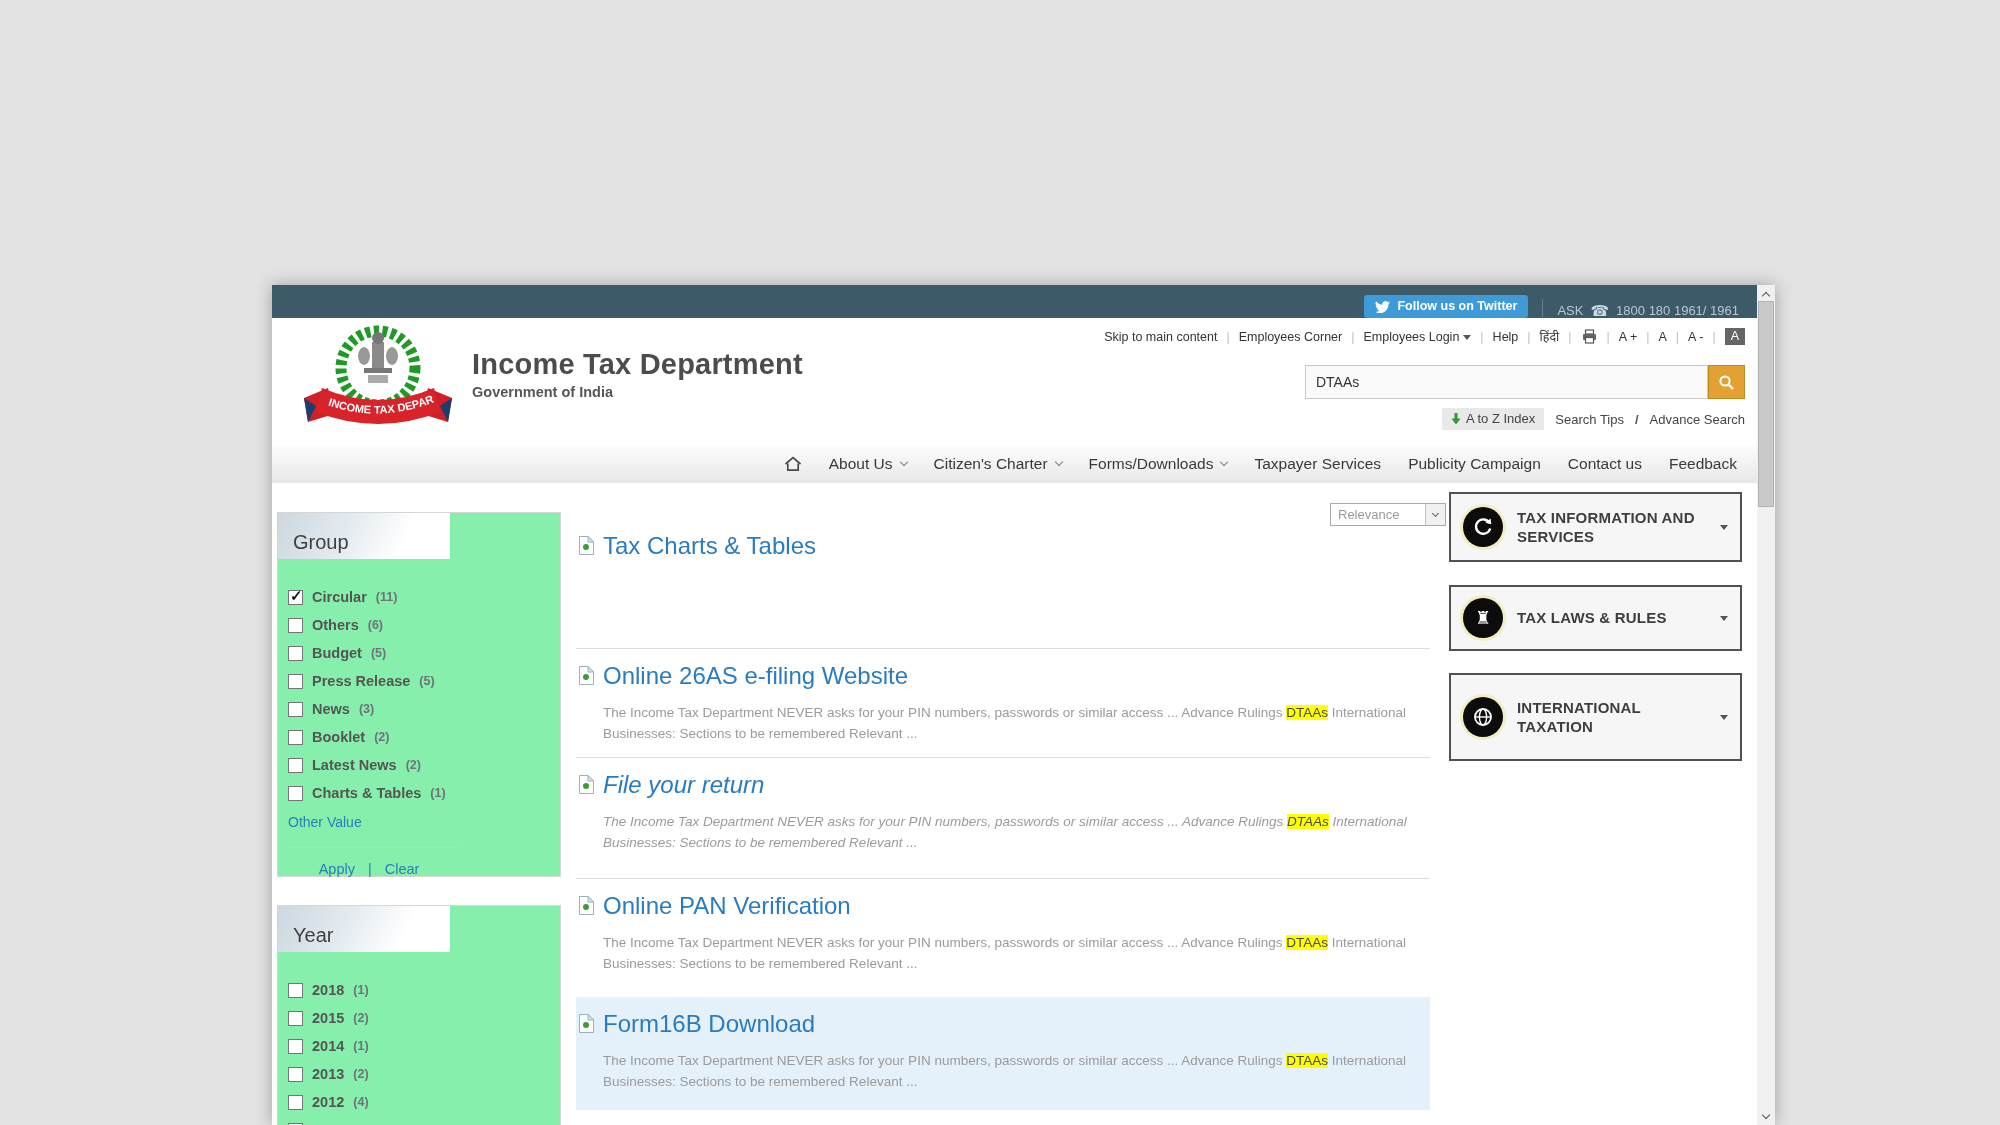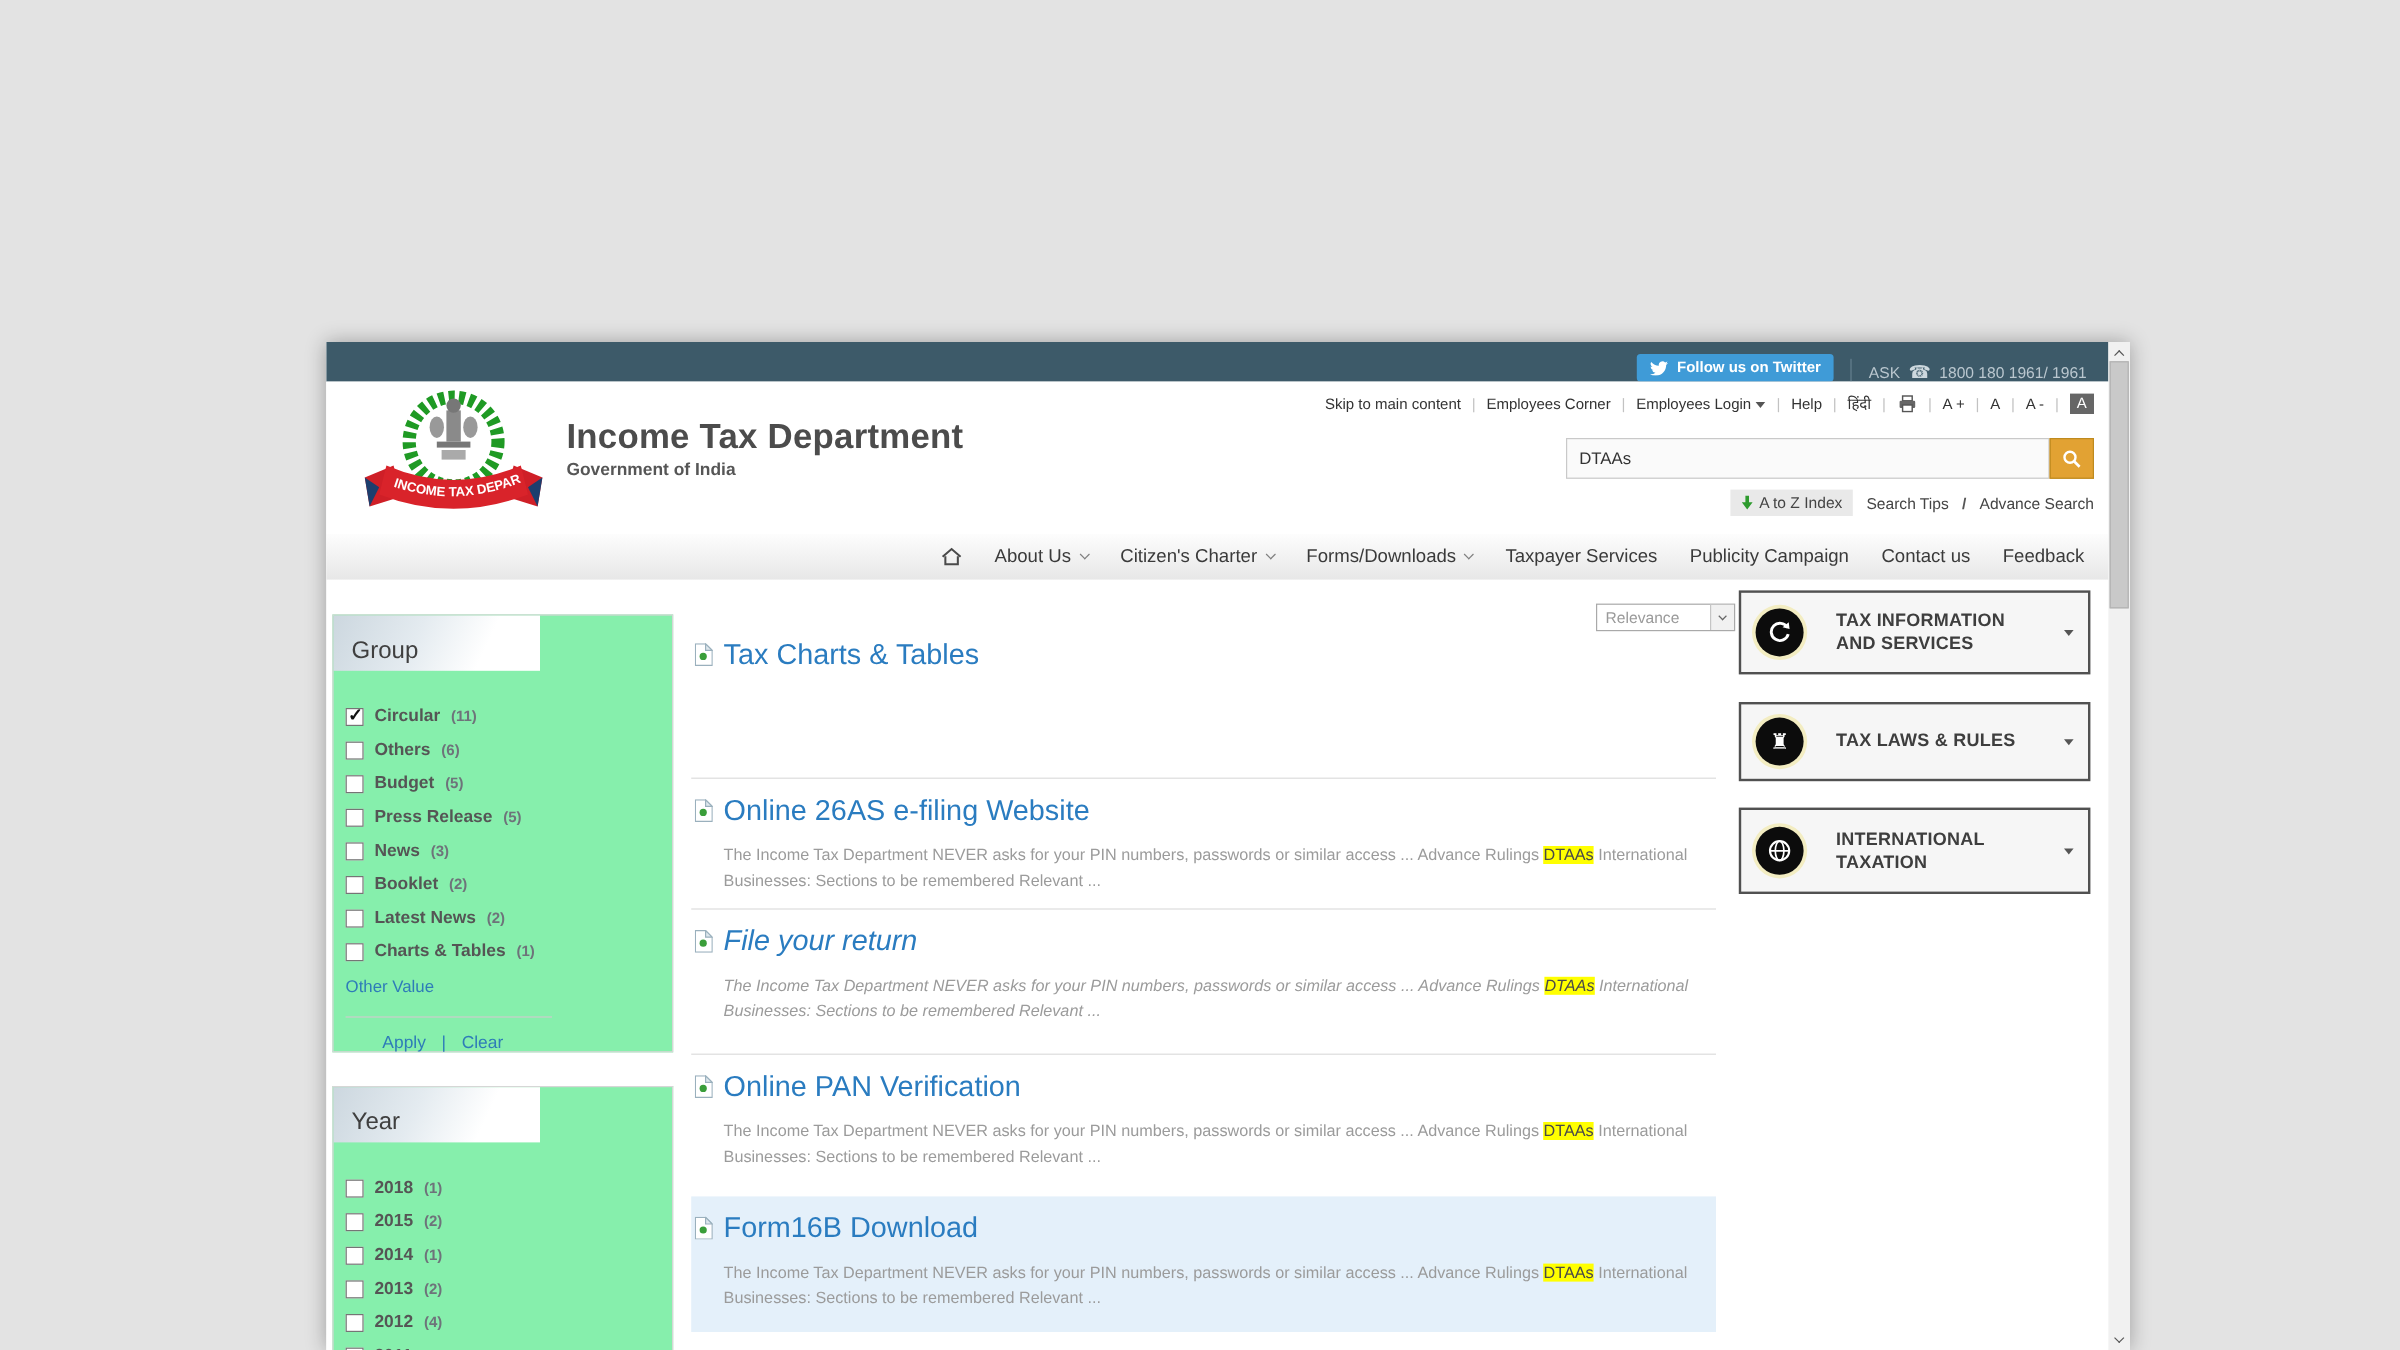--- a/index.html
+++ b/index.html
@@ -92,24 +92,24 @@
   #rb3 { top:274px; border-top:1px solid #ddd;font-style:italic; }
   #rb4 { top:395px; border-top:1px solid #ddd; }
   #rb5 { top:514px; height:113px; background:#e4f0fa; }
   .doc-icon { position:absolute; left:3px; top:17px; }
   .rtitle { display:inline-block; margin:13px 0 0 27px; font-size:24px; color:#2a7cc0; cursor:pointer; }
   .rsnippet { margin:13px 0 0 27px; font-size:13.5px; color:#9b9b9b; line-height:1.55; width:812px; }
   .hl { background:#ffff00; color:#4a4a4a; }
 
   
   .rbox { position:absolute; left:1177px; width:293px; background:#f6f6f6; border:2px solid #515151;
-          display:flex; align-items:center; gap:27px; padding:0 12px; cursor:pointer; }
+          display:flex; align-items:center; gap:14px; padding:0 12px; cursor:pointer; }
   #rbox1 { top:207px; height:70px; }
   #rbox2 { top:300px; height:66px; }
-  #rbox3 { top:388px; height:72px; }
+  #rbox3 { top:388px; height:88px; }
   .rbox-icon { width:40px; height:40px; border-radius:50%; background:#0c0c0c;
                box-shadow:0 0 0 3px #f3edc2; display:flex; align-items:center; justify-content:center;
                color:#fff; flex:0 0 auto; font-size:18px; line-height:1; }
   .rbox-label { font-size:15px; font-weight:bold; color:#3e3e3e; flex:1; line-height:1.3;
                 letter-spacing:0.2px; }
   .rbox-caret { width:0; height:0; border-left:4px solid transparent; border-right:4px solid transparent;
                 border-top:5px solid #555; }
 
   
   .scrollbar { position:absolute; right:0; top:0; width:18px; height:840px; background:#f1f1f1; }

